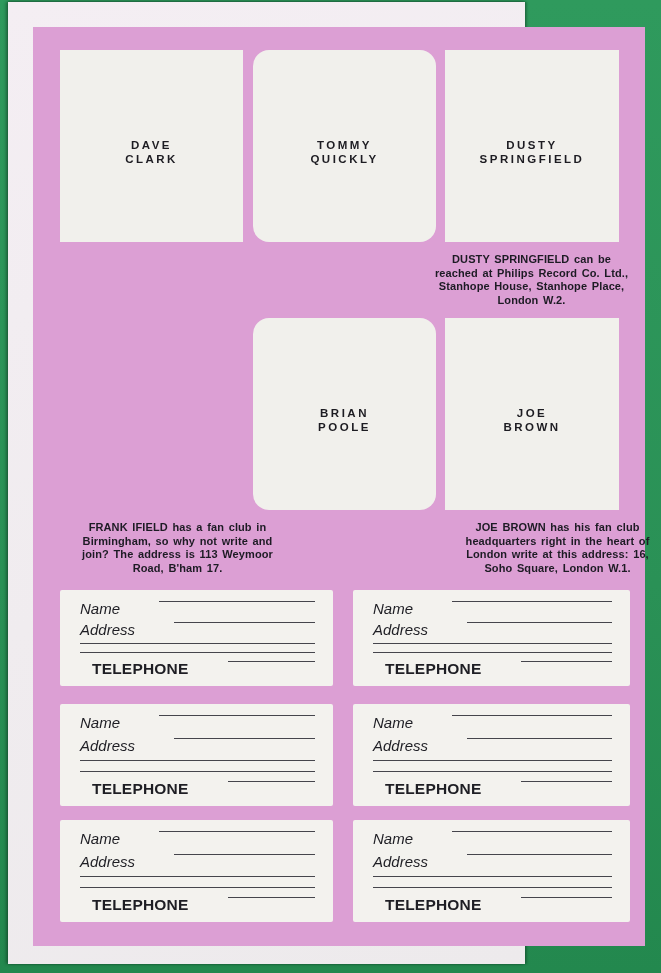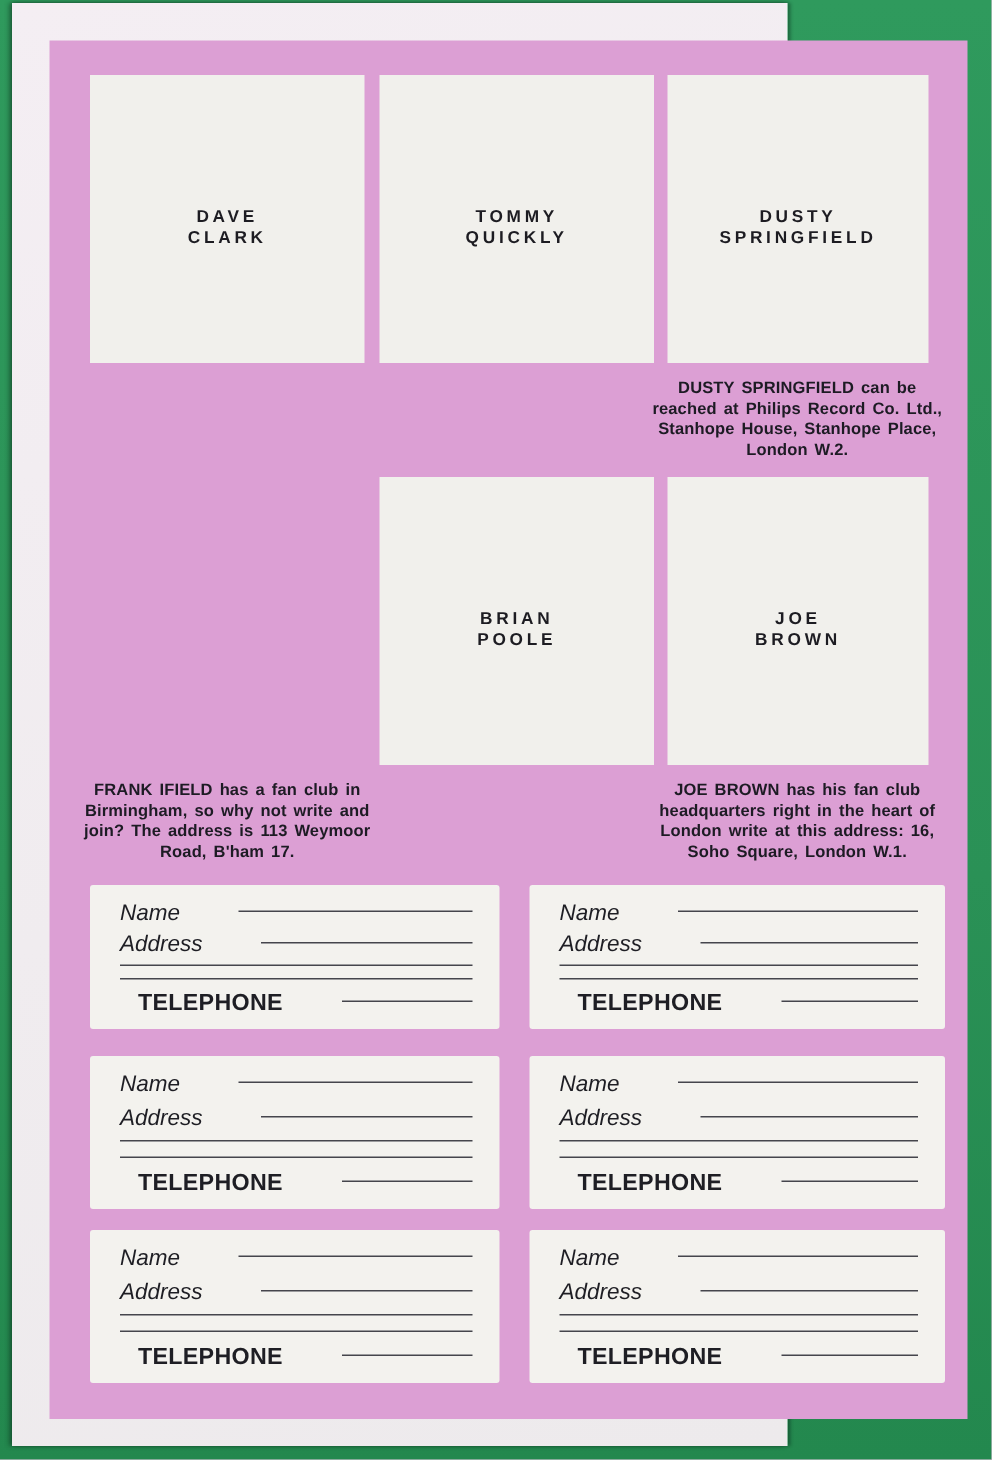--- a/index.html
+++ b/index.html
@@ -27,36 +27,36 @@
     letter-spacing:2.5px;line-height:14px;color:#1d1c22;
   }
   .card-name span{display:block;}
   .caption{
     position:absolute;width:205px;
     text-align:center;font-weight:bold;font-size:11px;
     line-height:13.5px;letter-spacing:0.1px;color:#1d1b24;
     word-spacing:1.5px;
   }
   
-  .c1{left:52px;}  .c2{left:245px;} .c3{left:437px;width:174px;}
+  .c1{left:52px;}  .c2{left:245px;border-radius:16px;} .c3{left:437px;width:174px;}
   .r1{top:48px;}   .r2{top:316px;}
   .capc1{left:41px;} .capc2{left:234px;} .capc3{left:421px;}
-  .capr1{top:251px;} .capr2{top:519px;}
+  .capr1{top:251px;} .capr2{top:519px;margin-left:26px;}
 
   .formbox{
     position:absolute;background:#f3f2ee;border-radius:2px;
     box-sizing:border-box;padding:11px 18px 10px 20px;
     display:flex;flex-direction:column;justify-content:space-between;
   }
   .fb-l{left:52px;width:273px;}
   .fb-r{left:345px;width:277px;}
   .fbr1{top:588px;height:96px;}
   .fbr2{top:702px;height:102px;}
   .fbr3{top:818px;height:102px;}
-  .frow{display:flex;align-items:center;gap:36px;}
+  .frow{display:flex;align-items:flex-start;gap:36px;}
   .flabel{
     font-style:italic;font-size:15px;color:#1e1e24;
     line-height:15px;padding-right:3px;white-space:nowrap;
   }
   .flabel.tel{
     font-style:normal;font-weight:bold;font-size:15.5px;
     letter-spacing:0.2px;line-height:15px;margin-left:12px;
   }
   .fline{flex:1;border-bottom:1.5px solid #45454c;margin-bottom:2px;}
 </style>

